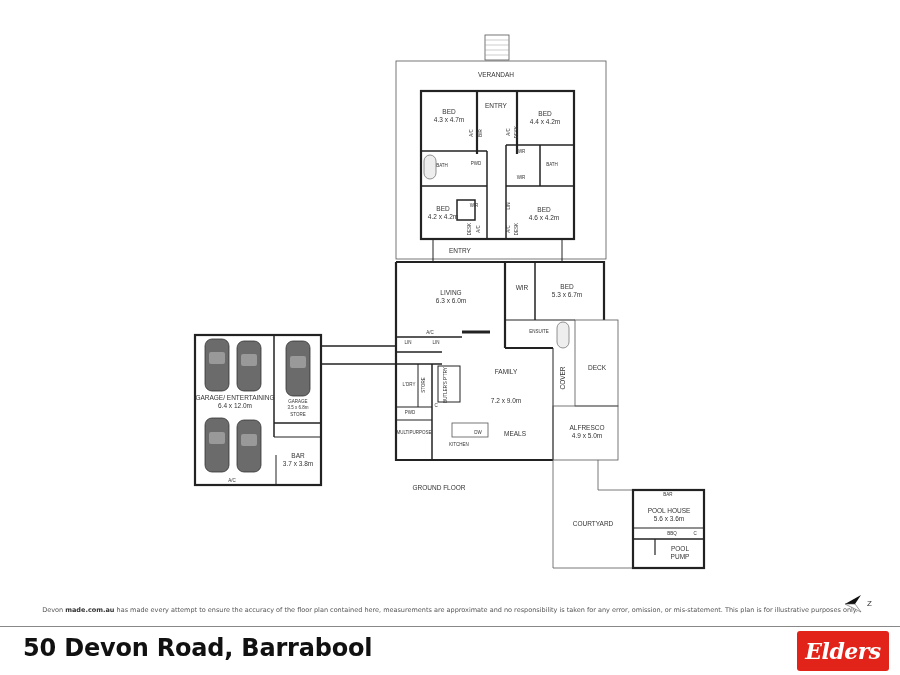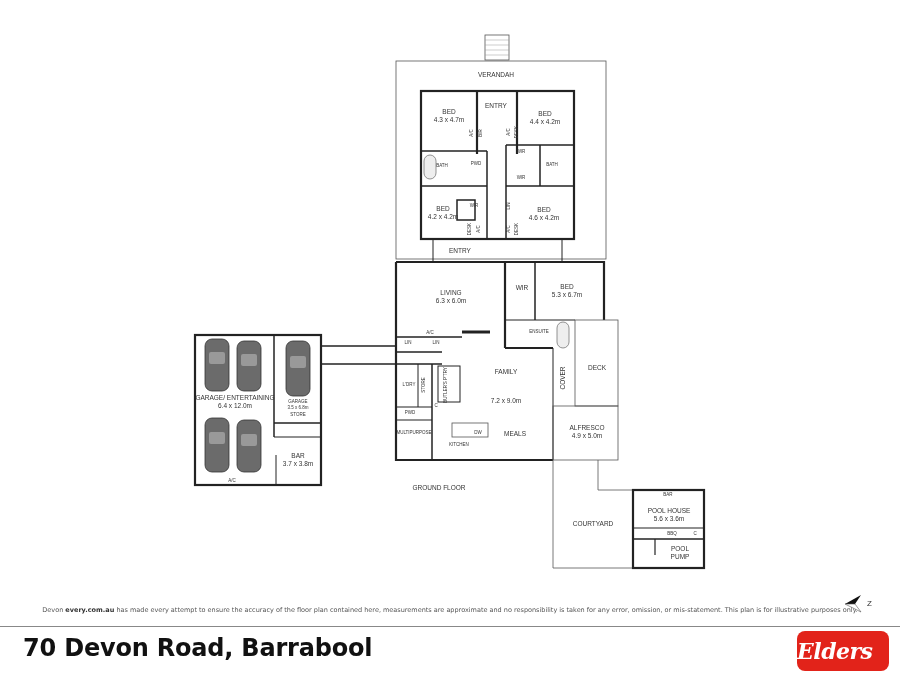--- a/index.html
+++ b/index.html
@@ -5,21 +5,21 @@
   html,body{margin:0;padding:0;background:#fff;}
   body{width:900px;height:675px;position:relative;overflow:hidden;font-family:"Liberation Sans",sans-serif;color:#222;}
   #plan{position:absolute;left:0;top:0;width:900px;height:600px;}
   .lbl{position:absolute;font-family:"Liberation Sans",sans-serif;font-size:6.5px;color:#333;text-align:center;line-height:1.25;white-space:nowrap;transform:translate(-50%,-50%);}
   .lbl.sm{font-size:4.5px;}
   .lbl.vert{transform:translate(-50%,-50%) rotate(-90deg);}
   .disclaimer{position:absolute;left:0;top:606px;width:900px;text-align:center;font-family:"DejaVu Sans",sans-serif;font-size:6.5px;color:#555;}
   .disclaimer b{color:#333;}
   .rule{position:absolute;left:0;top:626px;width:900px;height:1px;background:#888;}
   .address{position:absolute;left:23px;top:634px;font-family:"DejaVu Sans",sans-serif;font-weight:bold;font-size:24px;color:#111;letter-spacing:-0.2px;}
-  .logo{position:absolute;left:797px;top:631px;width:92px;height:40px;background:#e2231a;border-radius:8px;display:flex;align-items:center;justify-content:flex-start;}
+  .logo{position:absolute;left:797px;top:631px;width:92px;height:40px;background:#e2231a;border-radius:3px;display:flex;align-items:center;justify-content:center;}
   .logo span{color:#fff;font-family:"DejaVu Serif",serif;font-style:italic;font-weight:bold;font-size:22px;letter-spacing:-0.5px;}
   .north{position:absolute;left:843px;top:592px;width:32px;height:22px;}
 </style>
 </head>
 <body>
 
 <div id="plan">
   <svg width="900" height="600" viewBox="0 0 900 600" style="position:absolute;left:0;top:0;">
     <g fill="none" stroke="#222" stroke-width="2.2">
 
@@ -196,25 +196,25 @@
       <div>POOL HOUSE</div>
       <div>5.6 x 3.6m</div>
     </div>
   <div class="lbl sm" style="left:672px;top:534px">BBQ</div>
   <div class="lbl sm" style="left:695px;top:534px">C</div>
   <div class="lbl" style="left:680px;top:553px;white-space:normal;width:30px">POOL PUMP</div>
 
   <div class="lbl" style="left:439px;top:488px">GROUND FLOOR</div>
 </div>
 
-<div class="disclaimer"><span>Devon </span><b>every.com.au</b><span> has made every attempt to ensure the accuracy of the floor plan contained here, measurements are approximate and no responsibility is taken for any error, omission, or mis-statement. This plan is for illustrative purposes only.</span></div>
+<div class="disclaimer"><span>Devon </span><b>made.com.au</b><span> has made every attempt to ensure the accuracy of the floor plan contained here, measurements are approximate and no responsibility is taken for any error, omission, or mis-statement. This plan is for illustrative purposes only.</span></div>
 
 <svg class="north" viewBox="0 0 32 22">
   <polygon points="2,12 18,3 12,12" fill="#111"></polygon>
   <polygon points="2,12 12,12 18,20" fill="#fff" stroke="#555" stroke-width="0.6"></polygon>
   <text x="24" y="14" font-size="8" font-family="Liberation Sans, sans-serif" fill="#333">Z</text>
 </svg>
 
 <div class="rule"></div>
-<div class="address">70 Devon Road, Barrabool</div>
+<div class="address">50 Devon Road, Barrabool</div>
 <div class="logo">
     <span>Elders</span>
   </div>
 
 </body></html>

